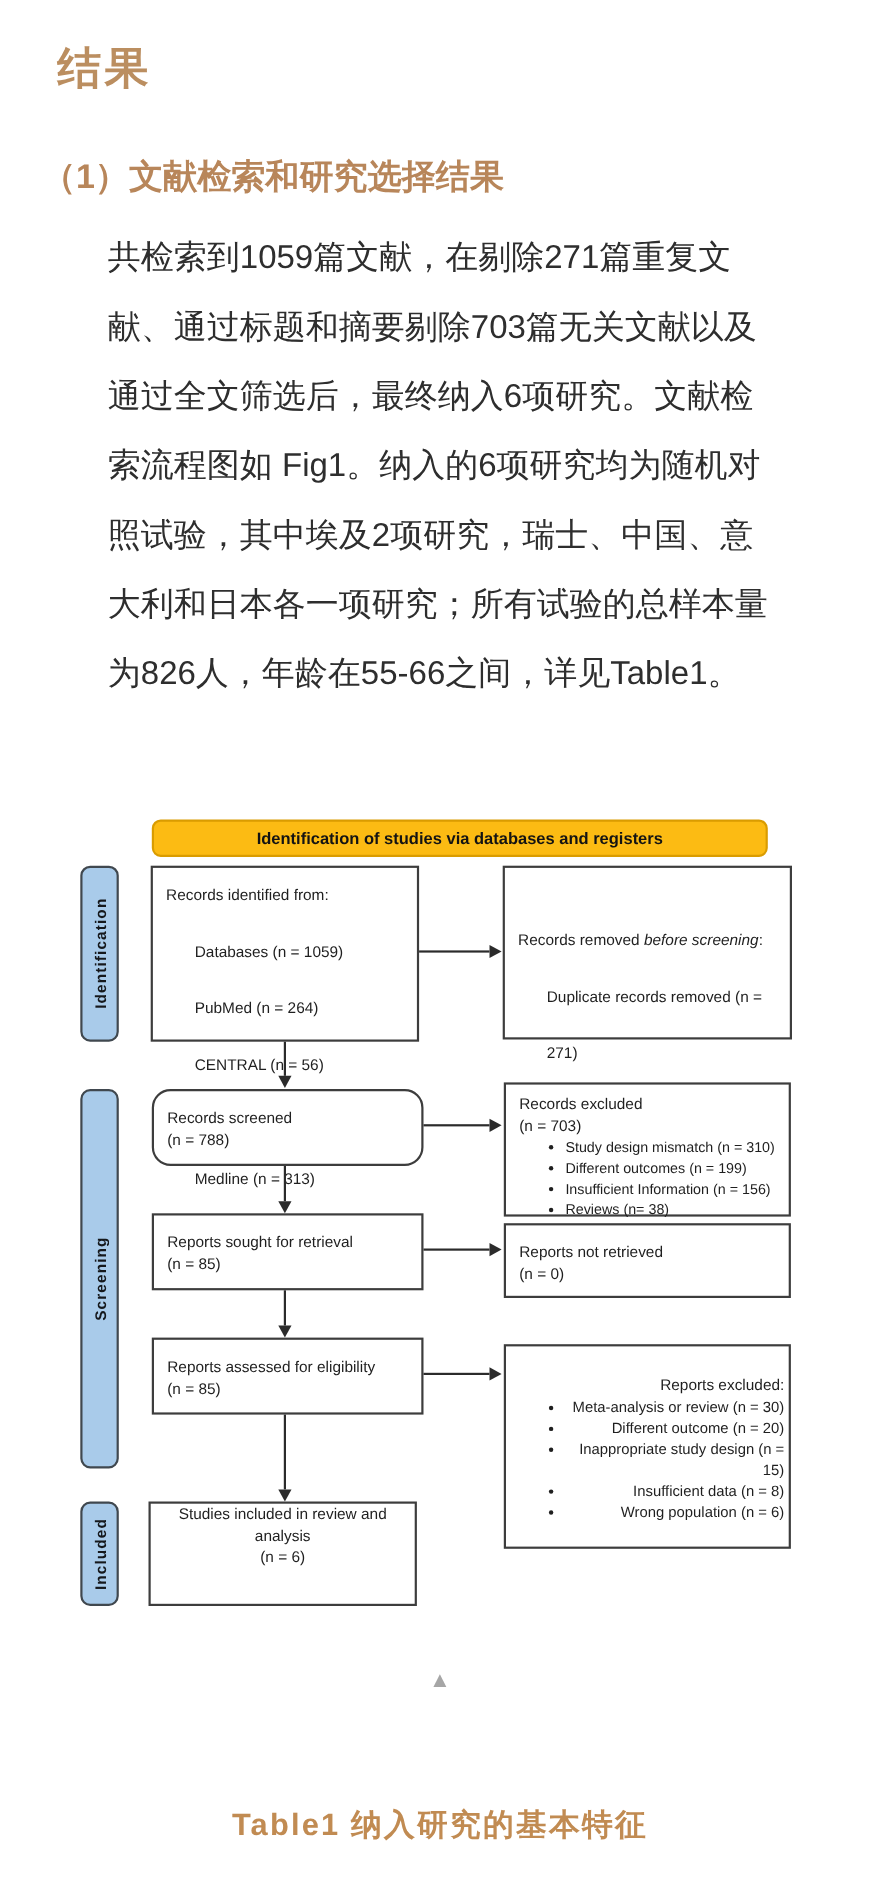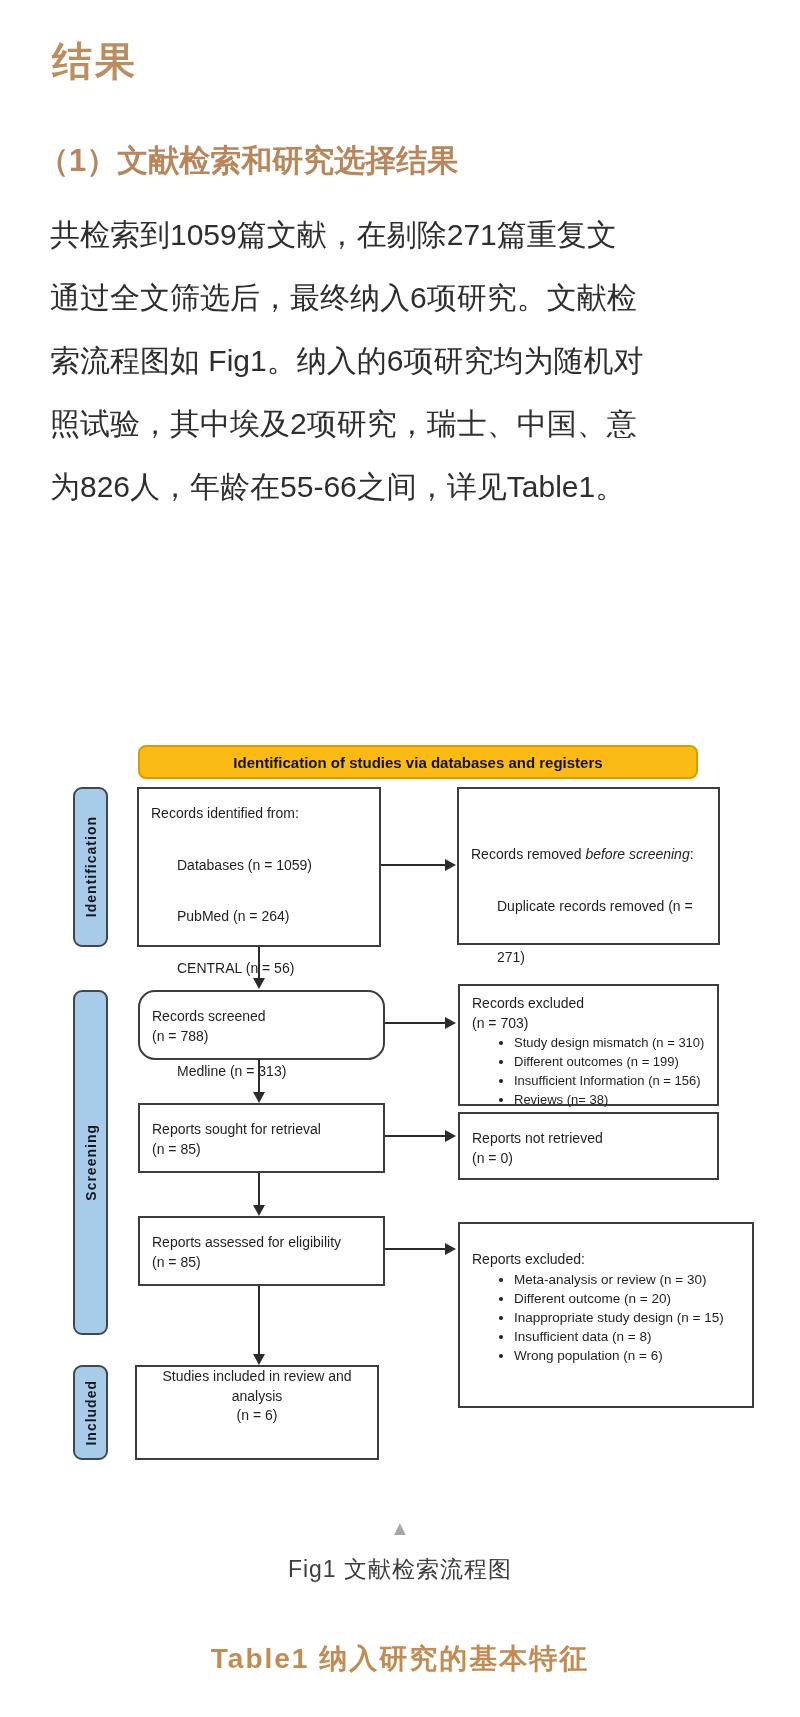--- a/index.html
+++ b/index.html
@@ -12,21 +12,21 @@
   .section-title {
     position:absolute; left:52px; top:34px;
     font-family:"DejaVu Serif", serif; font-size:40px; font-weight:bold;
     color:#BB8E60; letter-spacing:3px;
   }
   .subsection-title {
     position:absolute; left:38px; top:140px;
     font-size:31px; font-weight:bold; color:#B8865A;
   }
   .body-paragraph { position:absolute; left:50px; top:203px; width:710px; color:#2E2E2E; }
-  .body-paragraph .pline { height:63px; line-height:63px; font-size:30px; white-space:nowrap; }
+  .body-paragraph .pline { height:63px; line-height:63px; font-size:30px; white-space:nowrap;margin-left:48px; }
 
   
   .banner {
     position:absolute; left:138px; top:745px; width:560px; height:34px;
     background:#FCBB13; border:2px solid #DA9C00; border-radius:8px;
     box-sizing:border-box; display:flex; align-items:center; justify-content:center;
     font-size:15px; font-weight:bold; color:#131313;
   }
   .side-label {
     position:absolute; left:73px; width:35px;
@@ -79,23 +79,25 @@
 </head>
 <body>
 
 <div class="page">
 
   <div class="section-title">结果</div>
   <div class="subsection-title">（1）文献检索和研究选择结果</div>
 
   <div class="body-paragraph">
     <div class="pline">共检索到1059篇文献，在剔除271篇重复文</div>
+    <div class="pline">献、通过标题和摘要剔除703篇无关文献以及</div>
     <div class="pline">通过全文筛选后，最终纳入6项研究。文献检</div>
     <div class="pline">索流程图如 Fig1。纳入的6项研究均为随机对</div>
     <div class="pline">照试验，其中埃及2项研究，瑞士、中国、意</div>
+    <div class="pline">大利和日本各一项研究；所有试验的总样本量</div>
     <div class="pline">为826人，年龄在55-66之间，详见Table1。</div>
   </div>
 
   <div>
 
     <div class="banner">Identification of studies via databases and registers</div>
 
     <div class="side-label" style="top:787px; height:160px;">
       <span>Identification</span>
     </div>
@@ -146,21 +148,21 @@
     <div class="fbox" style="left:458px; top:1112px; width:261px; height:68px; padding:15px 6px 0 12px;">
       <div>Reports not retrieved</div>
       <div>(n = 0)</div>
     </div>
 
     <div class="fbox" style="left:138px; top:1216px; width:247px; height:70px; padding:15px 20px 0 12px;">
       <div>Reports assessed for eligibility</div>
       <div>(n = 85)</div>
     </div>
 
-    <div class="fbox" style="left:458px; top:1222px; width:296px; height:186px; padding:26px 4px 0 12px;">
+    <div class="fbox" style="left:458px; top:1222px; width:261px; height:186px; padding:26px 4px 0 12px;text-align:right;">
       <div>Reports excluded:</div>
       <ul style="font-size:13.5px;">
         <li>Meta-analysis or review (n = 30)</li>
         <li>Different outcome (n = 20)</li>
         <li>Inappropriate study design (n = 15)</li>
         <li>Insufficient data (n = 8)</li>
         <li>Wrong population (n = 6)</li>
       </ul>
     </div>
 
@@ -200,16 +202,15 @@
       <div class="head-down" style="left:253px; top:1205px;"></div>
     </div>
     <div>
       <div class="vline" style="left:258px; top:1286px; height:68px;"></div>
       <div class="head-down" style="left:253px; top:1354px;"></div>
     </div>
 
   </div>
 
   <div class="collapse-triangle">▲</div>
-  <div class="fig-caption">Fig1 文献检索流程图</div>
   <div class="table-title">Table1 纳入研究的基本特征</div>
 
 </div>
 
 </body></html>

